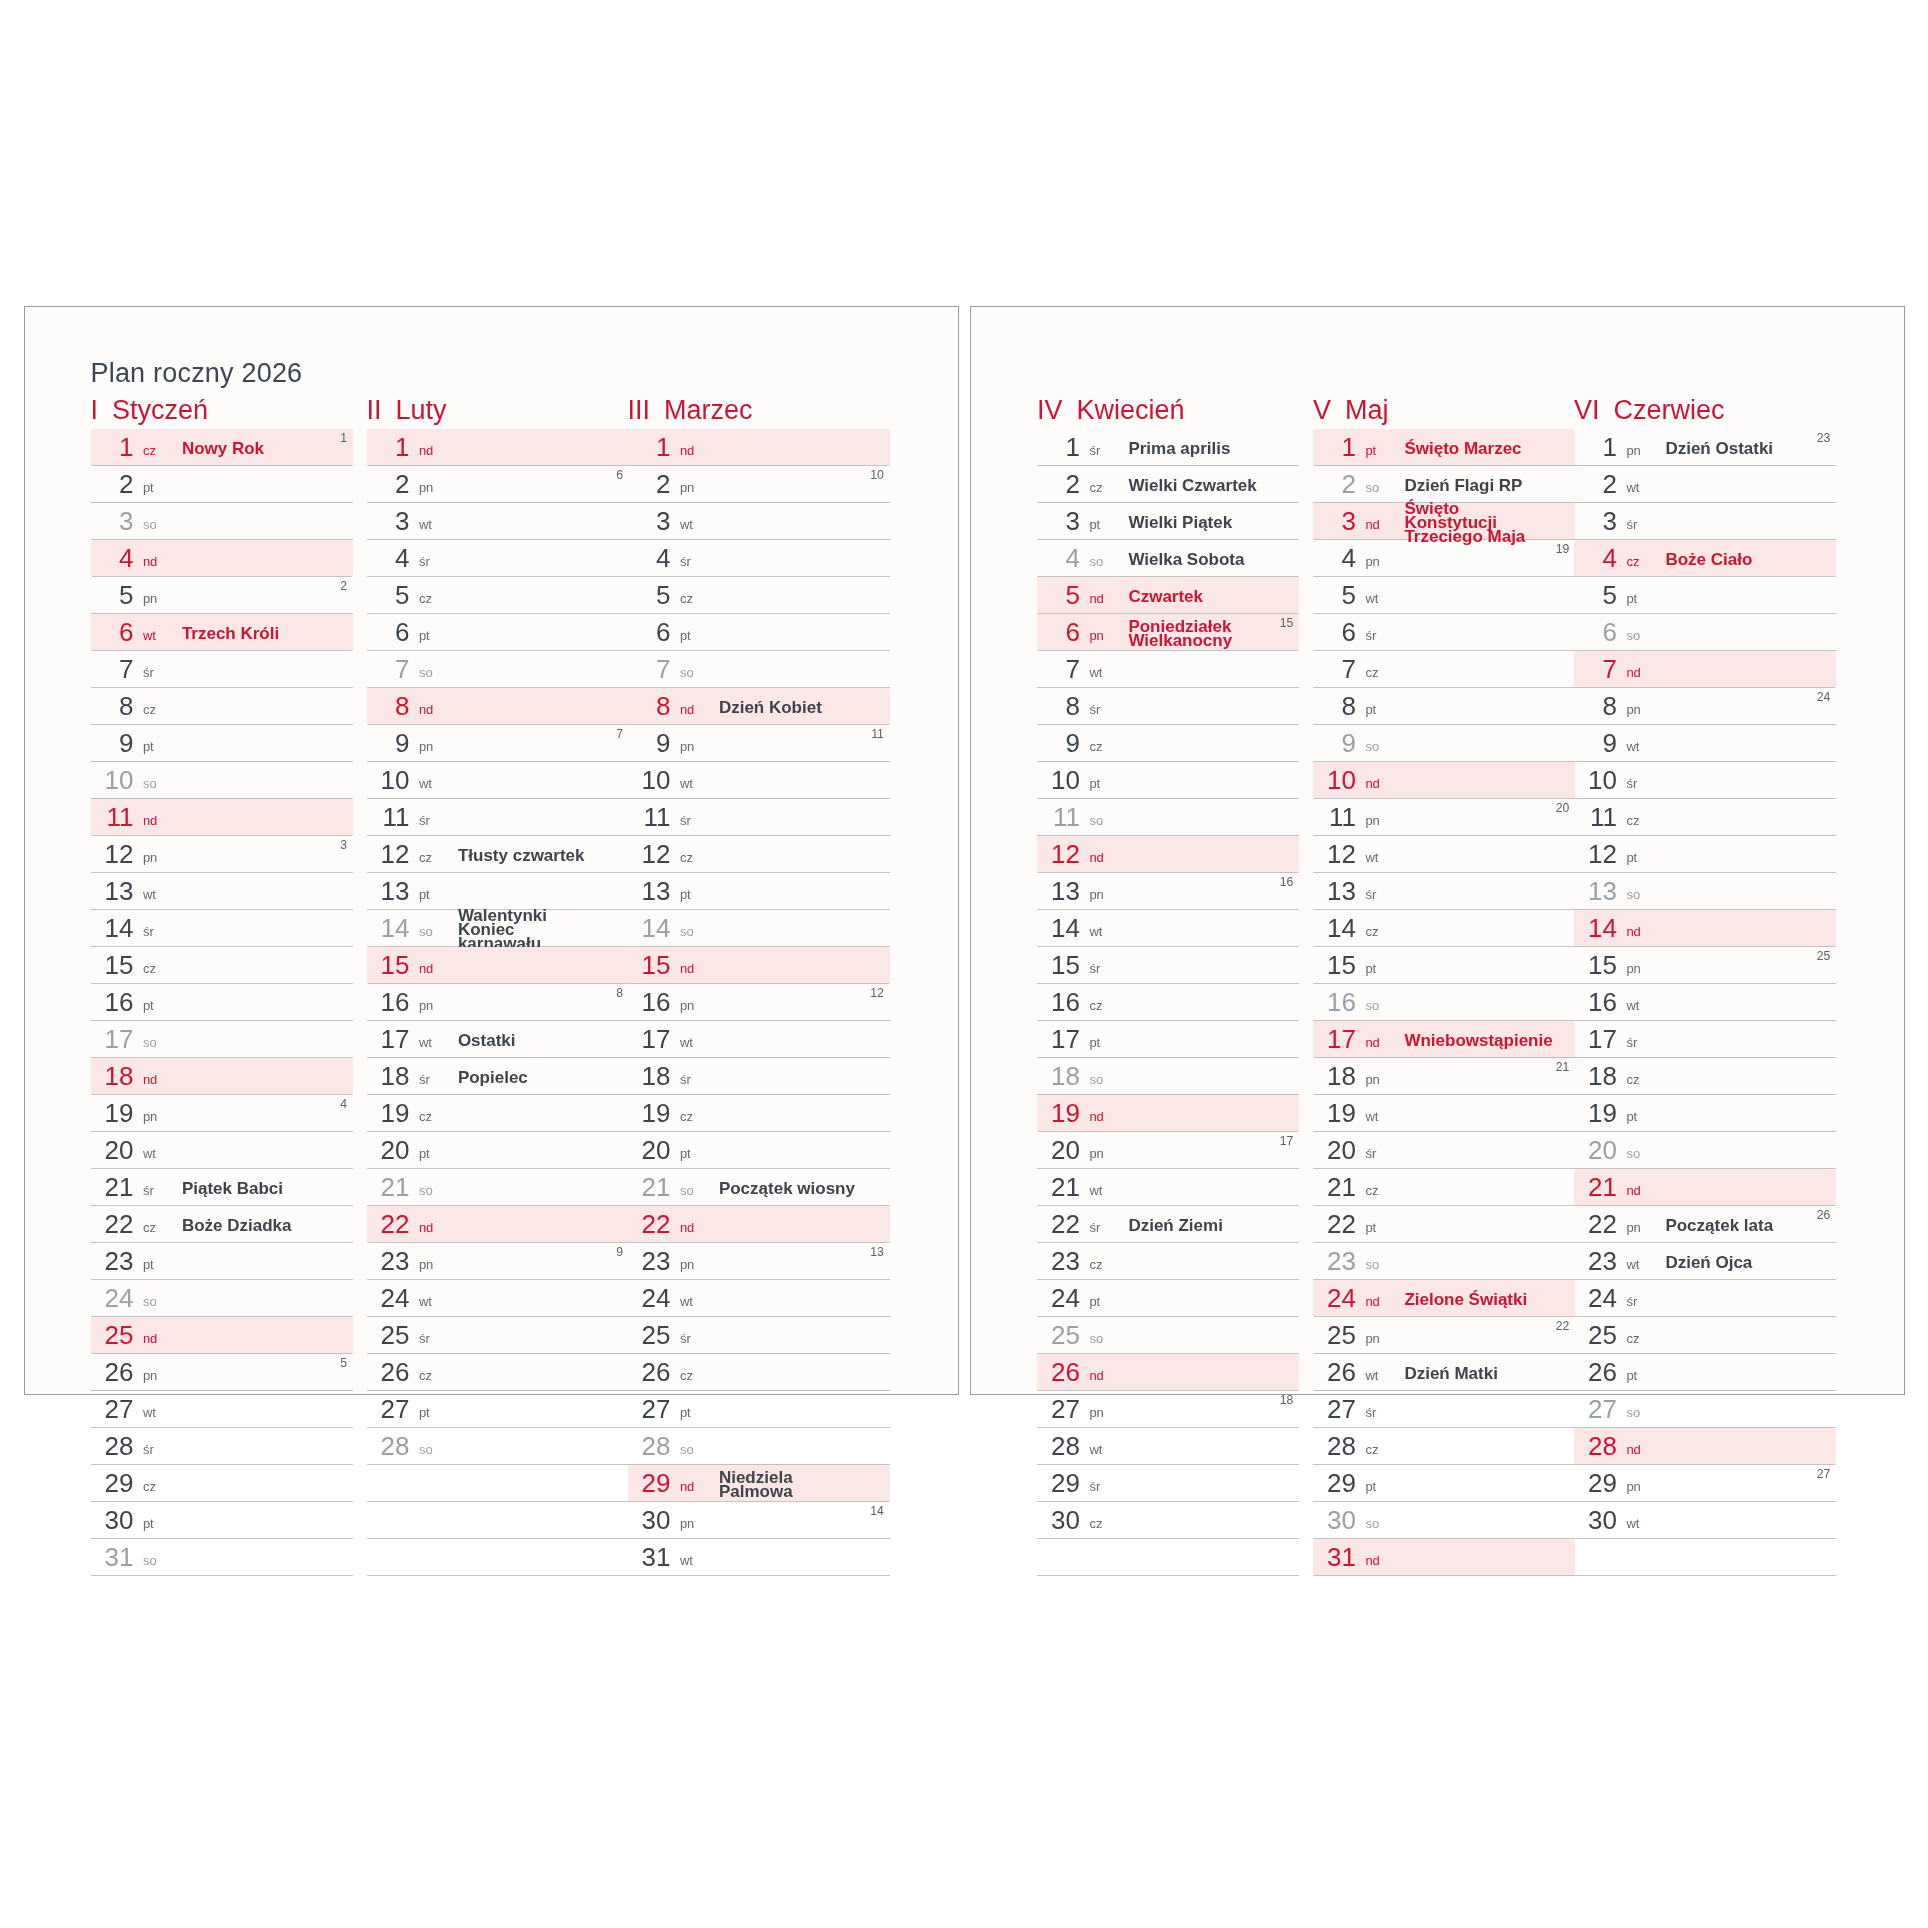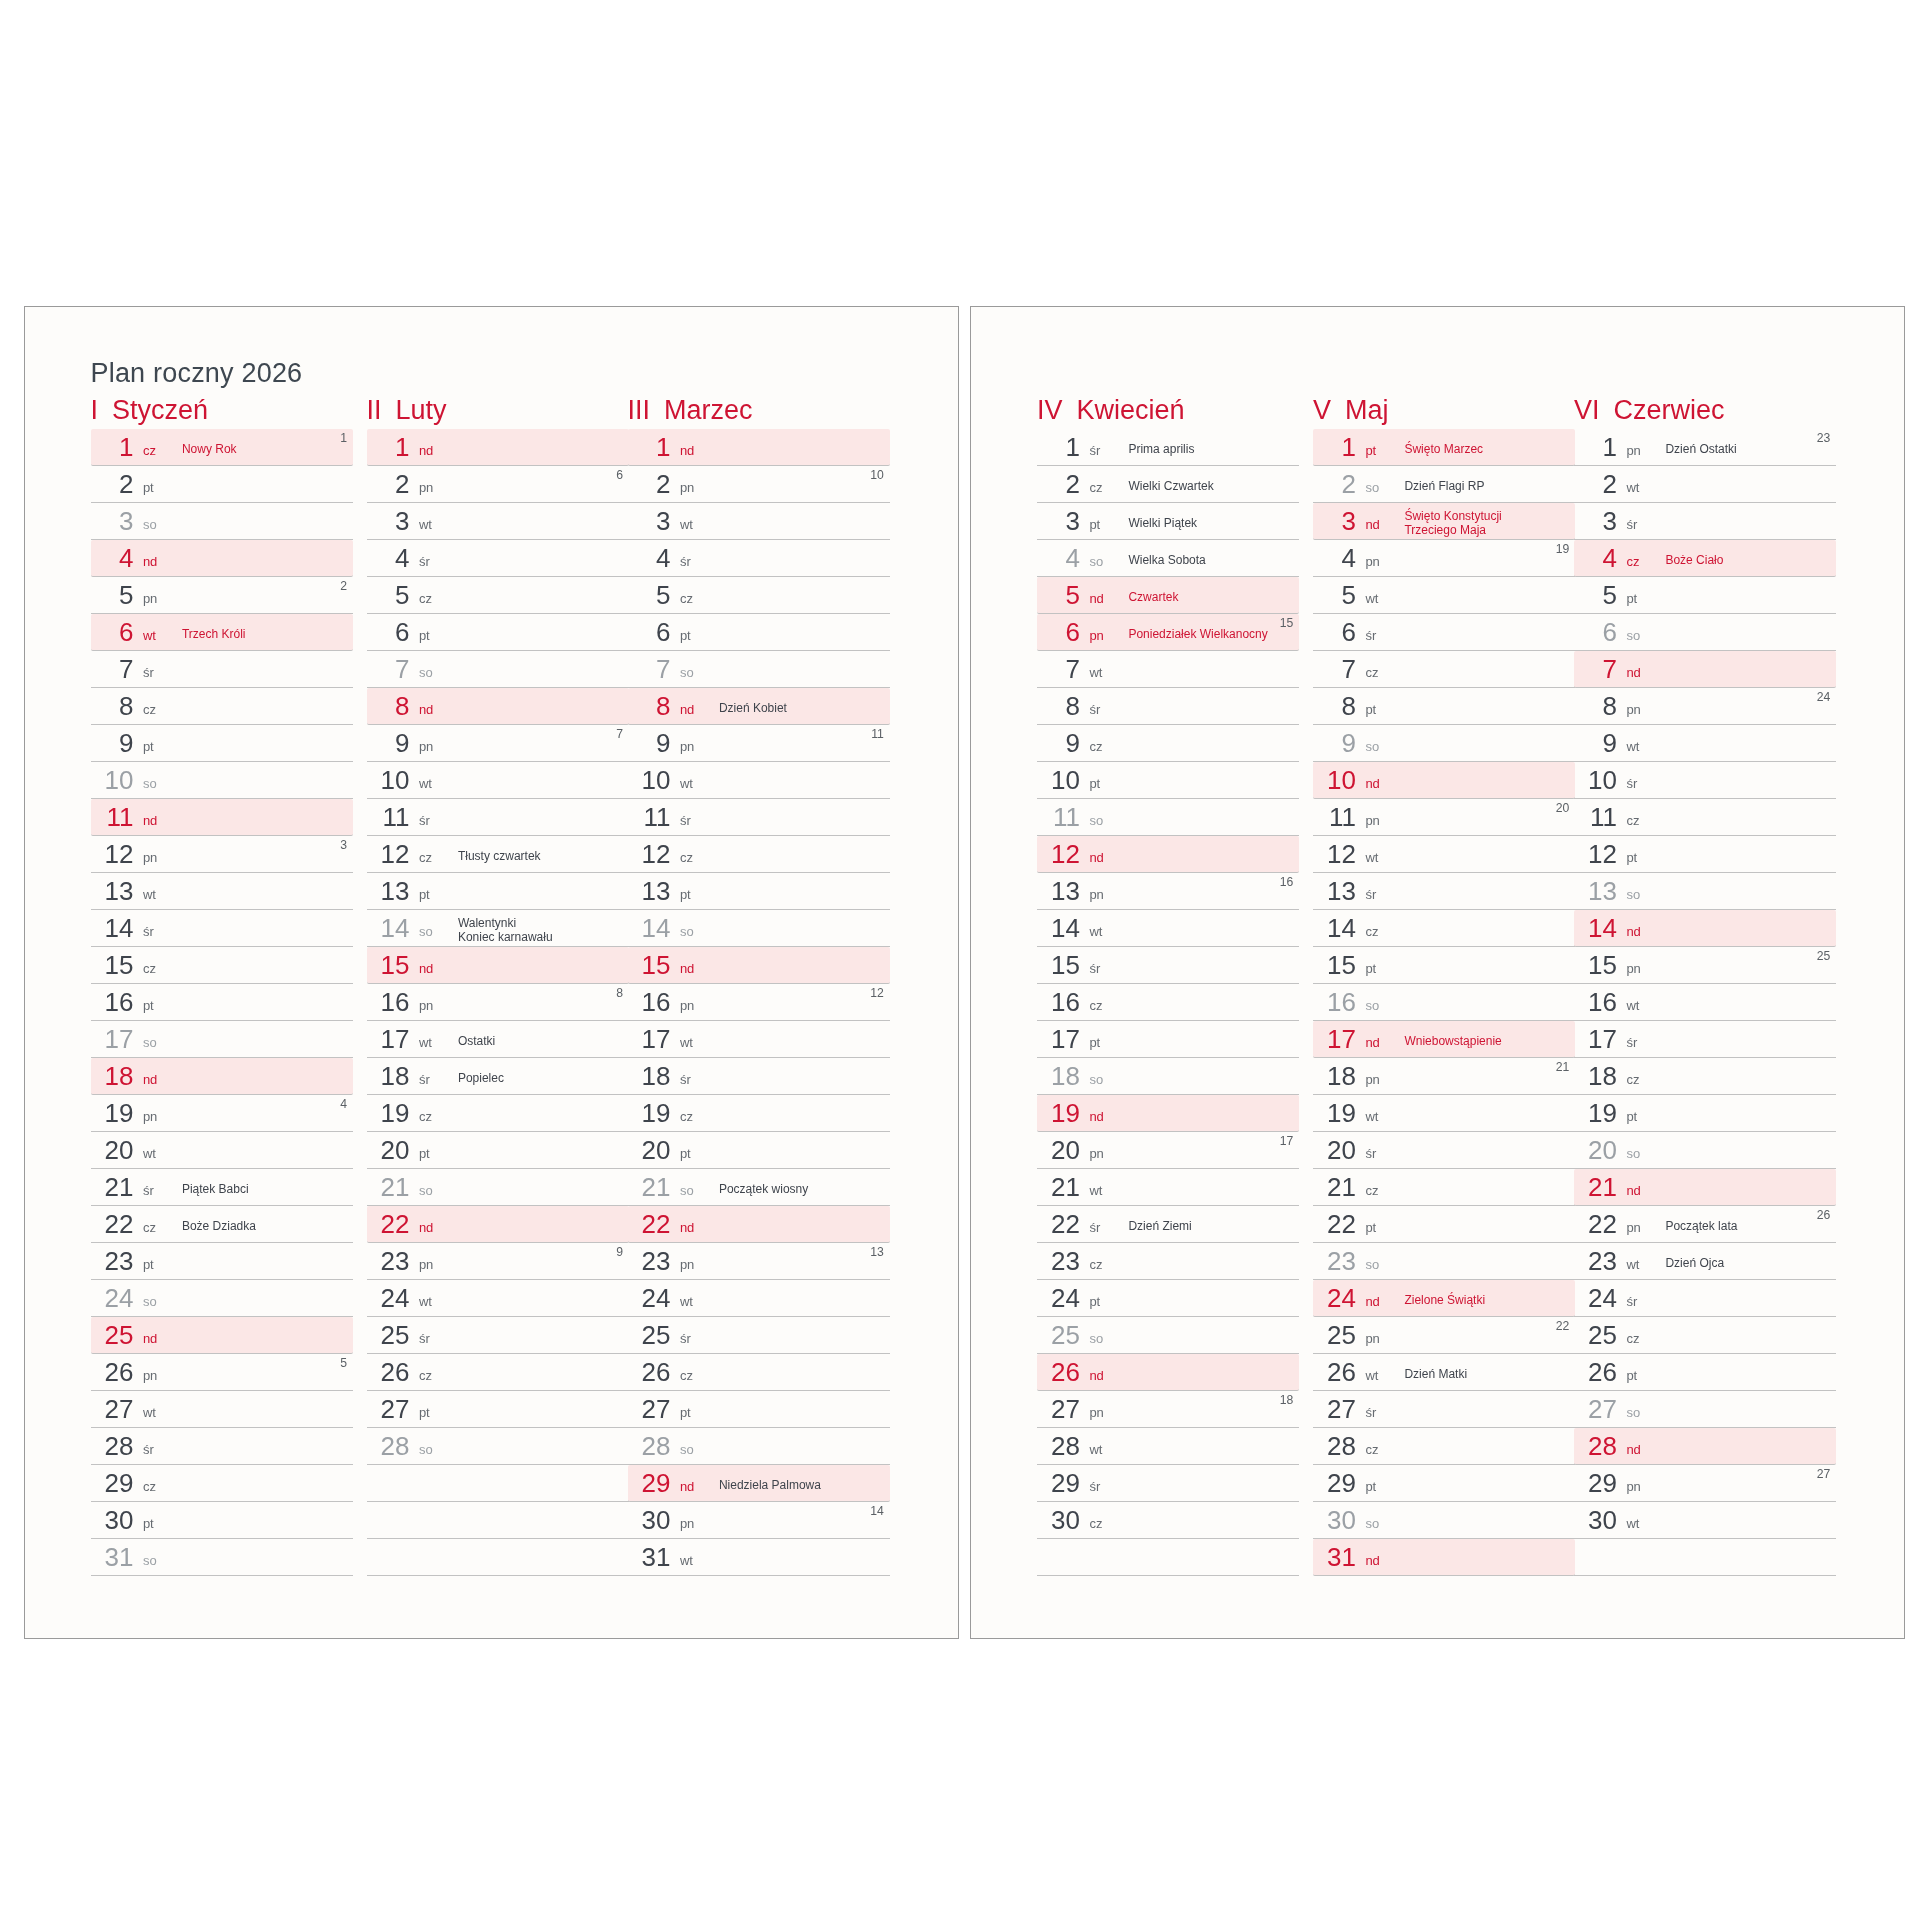--- a/index.html
+++ b/index.html
@@ -1,18 +1,18 @@
 <!DOCTYPE html>
 <html style="--red: #ce1433; --pink: #fbe7e6; --dark: #3f444c; --wdgray: #666b71; --satgray: #9ba0a5; --sep: #c2c2c2; --wkcol: #5b6065; --pborder: #9a9a9a; --pbg: #fdfcfa; --title: #3e4750;font-size:15px"><head>
 <meta charset="utf-8">
 <style>
   html,body{margin:0;padding:0}
   body{width:1928px;height:1928px;background:#ffffff;position:relative;
        font-family:"Liberation Sans", sans-serif;overflow:hidden}
-  .page{position:absolute;top:306px;width:935px;height:1333px;box-sizing:border-box;
+  .page{position:absolute;top:306px;width:935px;height:1089px;box-sizing:border-box;
         background:var(--pbg,#fdfcfa);border:0.9px solid var(--pborder,#9a9a9a)}
   .page.left{left:23.5px}
   .page.right{left:970px}
   .title{position:absolute;left:66px;top:53px;font-size:27px;line-height:1;
          color:var(--title,#3e4750);letter-spacing:0.2px}
   .month{position:absolute;top:90px;width:262px}
   .m0{left:66px}.m1{left:342px}.m2{left:603px}
   .mh{display:flex;gap:14px;font-size:27px;line-height:1;height:32px;
       color:var(--red,#ce1433);font-weight:500}
   .rows{width:100%}
@@ -20,21 +20,21 @@
        position:relative;display:flex;align-items:center}
   .row.hl{background:var(--pink,#fbe7e6);border-radius:1.9px}
   .num{flex:none;width:43px;text-align:right;font-size:26px;line-height:1;
        color:var(--dark,#3f444c);font-weight:300}
   .row.sa .num{color:var(--satgray,#9ba0a5)}
   .row.hl .num{color:var(--red,#ce1433)}
   .wd{flex:none;margin-left:9.4px;width:26px;font-size:13px;line-height:1;
       color:var(--wdgray,#666b71);position:relative;top:3.8px}
   .row.sa .wd{color:var(--satgray,#9ba0a5)}
   .row.hl .wd{color:var(--red,#ce1433)}
-  .lbl{margin-left:13px;font-size:12px;font-weight:400;line-height:14px;
+  .lbl{margin-left:13px;font-size:17px;font-weight:700;line-height:14px;
        color:var(--dark,#3f444c);white-space:pre-line;position:relative;top:1.9px;
        padding-right:28px}
   .lbl.red{color:var(--red,#ce1433)}
   .wk{position:absolute;top:2.8px;right:5.6px;font-size:12.2px;line-height:1;
       color:var(--wkcol,#5b6065)}
 </style>
 </head>
 <body>
 
 <div class="page left">

